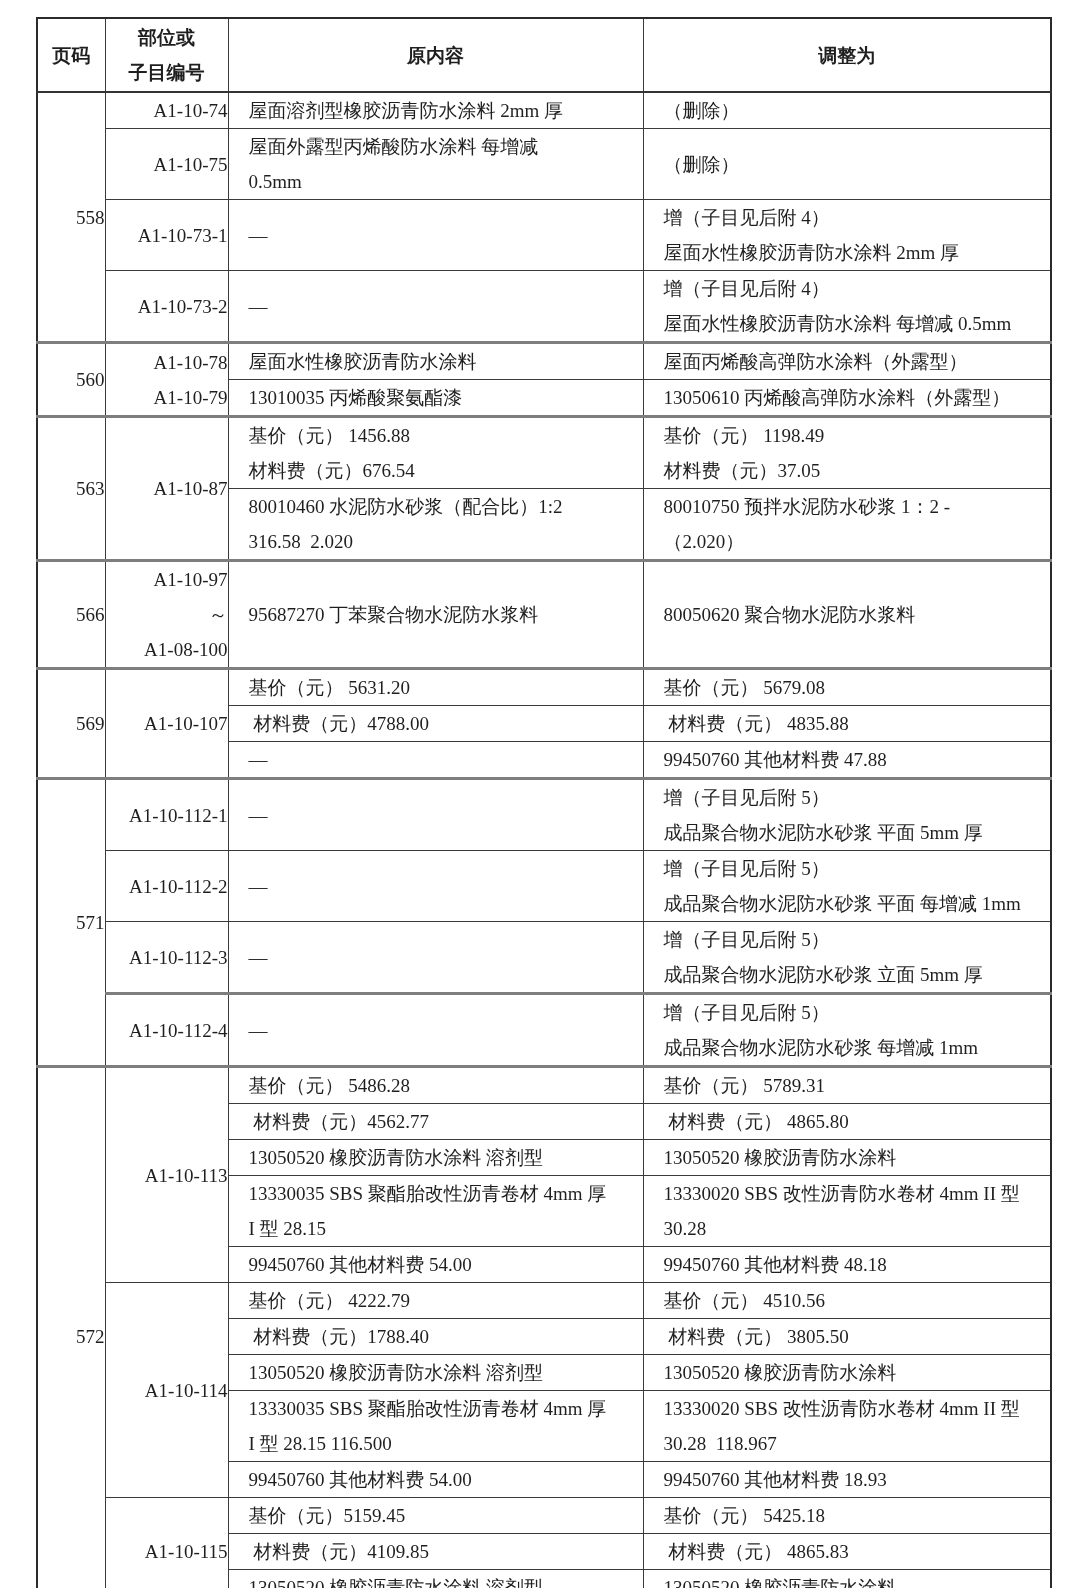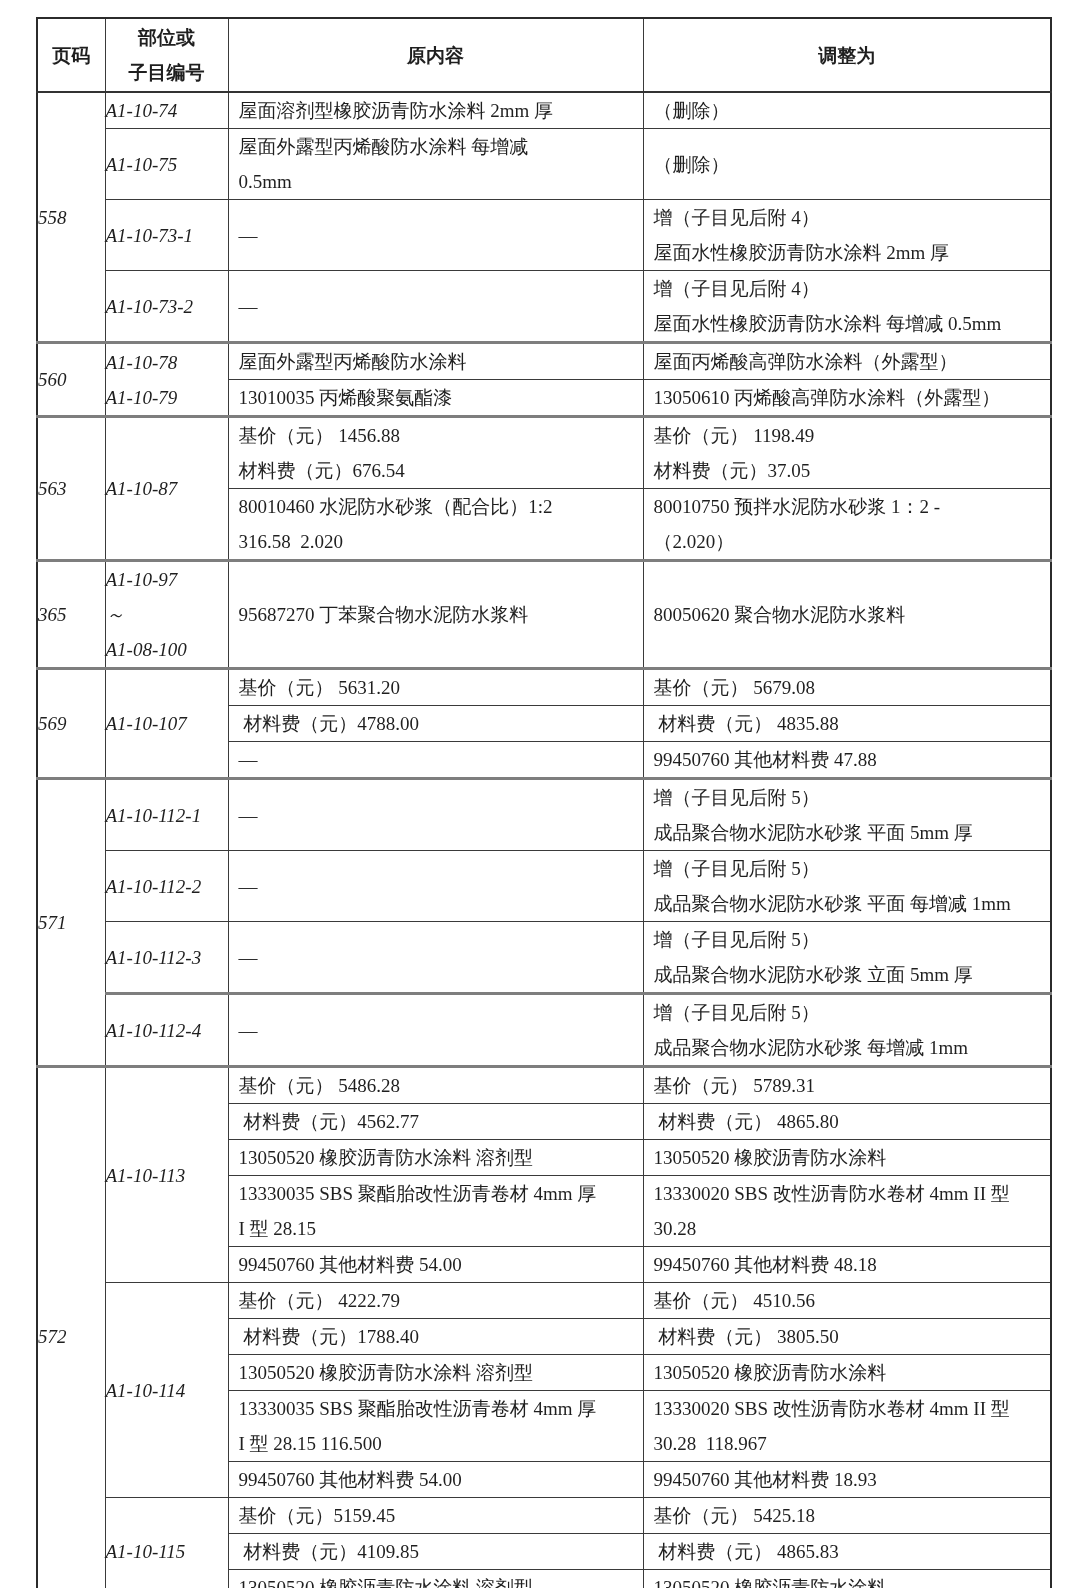--- a/index.html
+++ b/index.html
@@ -24,22 +24,22 @@
     vertical-align:middle;
     font-size:19px;line-height:35px;
     white-space:pre-wrap;
     padding:0;
     font-weight:normal;
   }
   thead th{
     font-weight:bold;text-align:center;height:72px;
     border-bottom:2px solid #333333;
   }
-  td.center{text-align:left;font-style:italic;}
-  td.left{text-align:left;padding:0 6px 0 10px;}
+  td.center{text-align:right;}
+  td.left{text-align:left;padding:0 6px 0 20px;}
   tr.rh1{height:36px;}
   tr.rh2{height:70px;}
   tr.rh2s{height:68px;}
   tr.rh3{height:103px;}
   tr.thick > td{border-top:3px solid #7e7e7e;}
 </style>
 </head>
 <body>
 
 <div class="page">
@@ -81,21 +81,21 @@
       <tr class="rh2">
         <td class="center">A1-10-73-2</td>
         <td class="left">—</td>
         <td class="left">增（子目见后附 4）
 屋面水性橡胶沥青防水涂料 每增减 0.5mm</td>
       </tr>
       <tr class="rh1 thick">
         <td class="center" rowspan="2">560</td>
         <td class="center" rowspan="2">A1-10-78
 A1-10-79</td>
-        <td class="left">屋面外露型丙烯酸防水涂料</td>
+        <td class="left">屋面水性橡胶沥青防水涂料</td>
         <td class="left">屋面丙烯酸高弹防水涂料（外露型）</td>
       </tr>
       <tr class="rh1">
         <td class="left">13010035 丙烯酸聚氨酯漆</td>
         <td class="left">13050610 丙烯酸高弹防水涂料（外露型）</td>
       </tr>
       <tr class="rh2 thick">
         <td class="center" rowspan="2">563</td>
         <td class="center" rowspan="2">A1-10-87</td>
         <td class="left">基价（元） 1456.88
@@ -103,21 +103,21 @@
         <td class="left">基价（元） 1198.49
 材料费（元）37.05</td>
       </tr>
       <tr class="rh2">
         <td class="left">80010460 水泥防水砂浆（配合比）1:2
 316.58  2.020</td>
         <td class="left">80010750 预拌水泥防水砂浆 1：2 -
 （2.020）</td>
       </tr>
       <tr class="rh3 thick">
-        <td class="center">365</td>
+        <td class="center">566</td>
         <td class="center">A1-10-97
 ～
 A1-08-100</td>
         <td class="left">95687270 丁苯聚合物水泥防水浆料</td>
         <td class="left">80050620 聚合物水泥防水浆料</td>
       </tr>
       <tr class="rh1 thick">
         <td class="center" rowspan="3">569</td>
         <td class="center" rowspan="3">A1-10-107</td>
         <td class="left">基价（元） 5631.20</td>

